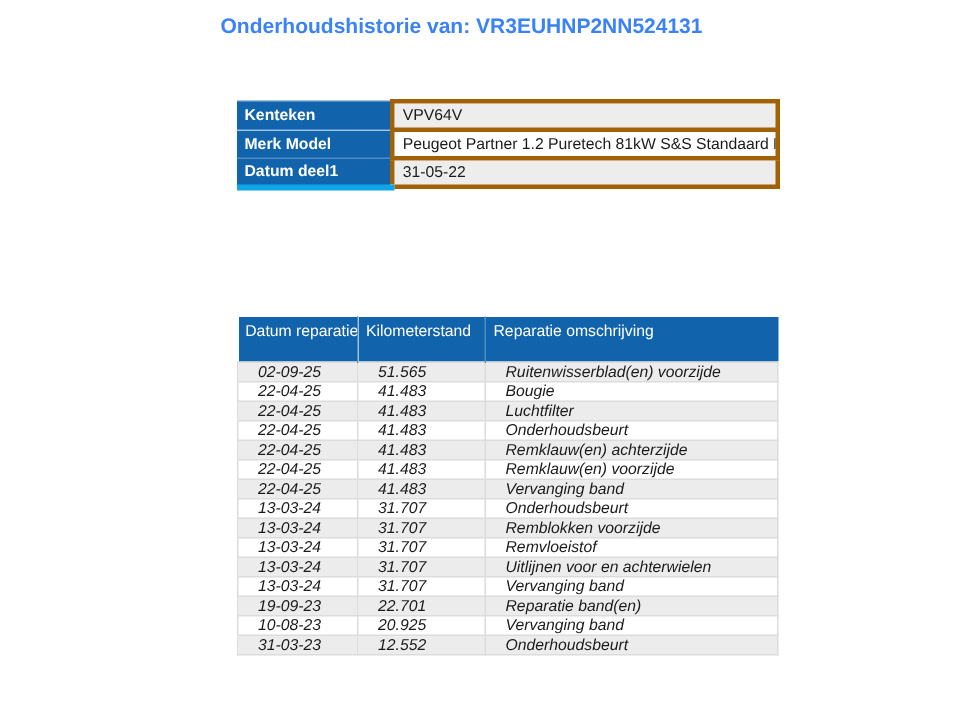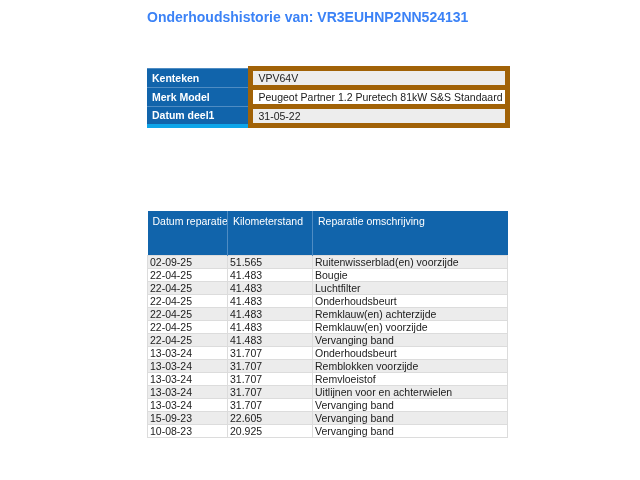--- a/index.html
+++ b/index.html
@@ -11,21 +11,21 @@
     overflow: hidden;
   }
   .page-title {
     position: absolute;
     left: 147px; top: 9px;
     font-size: 14px;
     font-weight: bold;
     color: #3b82f6;
     white-space: nowrap;
   }
-  table { border-collapse: collapse; table-layout: fixed; }
+  table { border-collapse: collapse; table-layout: fixed; margin-left: 11px; }
 
   
   .vehicle-table {
     position: absolute;
     left: 147px; top: 66px;
     width: 360px;
   }
   .vehicle-table td { height: 19px; font-size: 10.5px; vertical-align: middle; }
   .vehicle-table td.lbl {
     width: 103px;
@@ -36,57 +36,58 @@
     border-top: 1px solid #4f8cc3;
     white-space: nowrap;
     overflow: hidden;
   }
   .vehicle-table tr:last-child td.lbl { border-bottom: 4px solid #0ea5e9; }
   .vehicle-table td.val {
     width: 257px;
     background: #ffffff;
     color: #1b1b1b;
     padding-left: 6px;
-    border: 5px solid #a16207;
+    border: 3px solid #a16207;
     white-space: nowrap;
     overflow: hidden;
   }
   .vehicle-table tr:nth-child(odd) td.val { background: #ededed; }
 
   
   .repair-table {
     position: absolute;
     left: 147px; top: 211px;
     width: 360px;
   }
   .repair-table th {
-    height: 44px;
+    height: 30px;
     background: #1164ab;
     color: #ffffff;
     font-weight: normal;
     font-size: 10.5px;
     text-align: left;
     vertical-align: top;
     padding: 4px 0 0 5px;
     border-left: 1px solid #4f8cc3;
     white-space: nowrap;
     overflow: hidden;
   }
   .repair-table th:first-child { border-left: none; }
   .repair-table td {
     height: 13px;
     font-size: 10.5px;
     line-height: 12px;
     color: #1b1b1b;
-    padding-left: 2px;
+    padding-left: 13px;
     background: #ffffff;
     border: 1px solid #dcdcdc;
     white-space: nowrap;
     overflow: hidden;
     vertical-align: middle;
+    font-style: italic;
   }
   .repair-table tbody tr:nth-child(odd) td { background: #ececec; }
 </style>
 </head>
 <body>
 
 <div class="page-title">Onderhoudshistorie van: VR3EUHNP2NN524131</div>
 
 <table class="vehicle-table">
   <tbody>
@@ -173,23 +174,28 @@
         <td>13-03-24</td>
         <td>31.707</td>
         <td>Uitlijnen voor en achterwielen</td>
       </tr>
       <tr>
         <td>13-03-24</td>
         <td>31.707</td>
         <td>Vervanging band</td>
       </tr>
       <tr>
-        <td>15-09-23</td>
-        <td>22.605</td>
-        <td>Vervanging band</td>
+        <td>19-09-23</td>
+        <td>22.701</td>
+        <td>Reparatie band(en)</td>
       </tr>
       <tr>
         <td>10-08-23</td>
         <td>20.925</td>
         <td>Vervanging band</td>
       </tr>
+      <tr>
+        <td>31-03-23</td>
+        <td>12.552</td>
+        <td>Onderhoudsbeurt</td>
+      </tr>
     </tbody>
 </table>
 
 </body></html>

